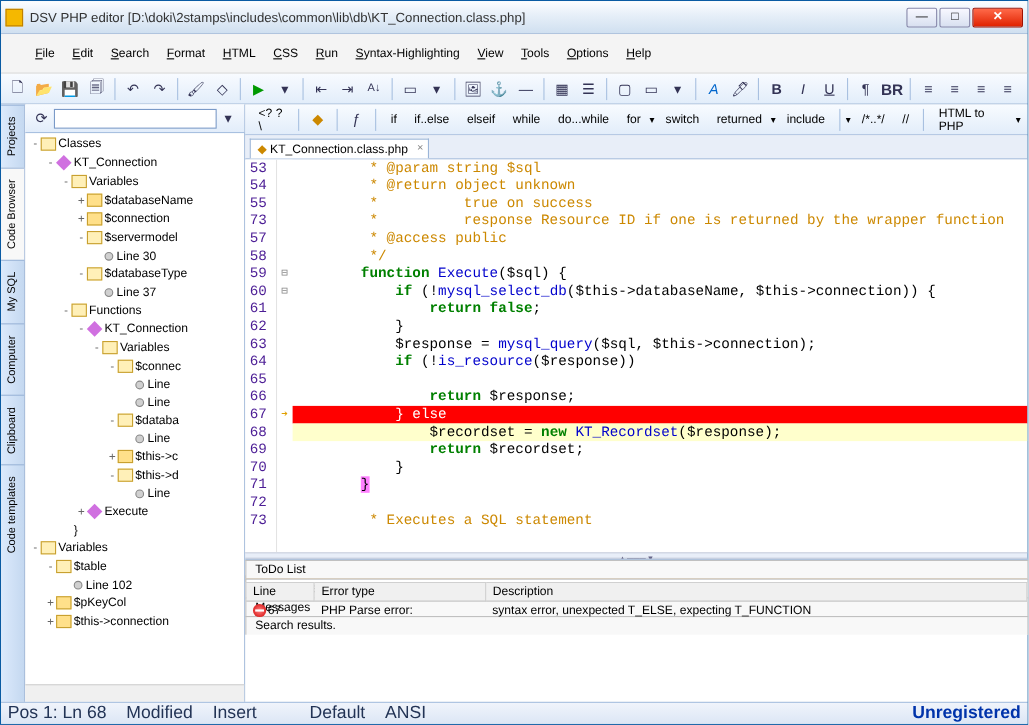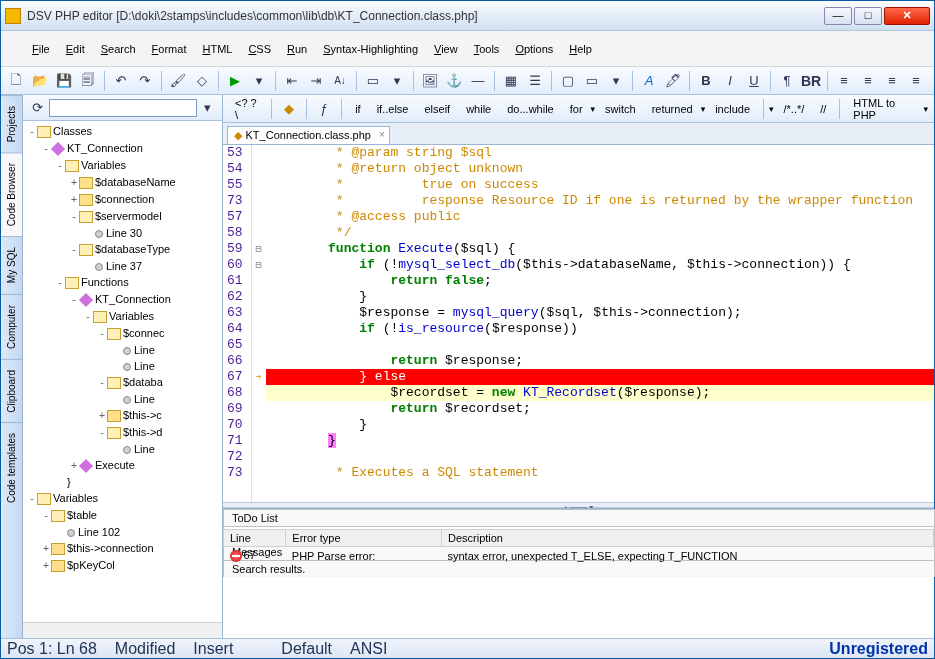--- a/index.html
+++ b/index.html
@@ -227,22 +227,22 @@
               </li>
             </ul>
           </li>
           <li><span class="tw">-</span><span class="fico open"></span><span>Variables</span>
             <ul>
               <li><span class="tw">-</span><span class="fico open"></span><span>$table</span>
                 <ul>
                     <li><span class="tw"> </span><span class="dico"></span><span>Line 102</span></li>
                   </ul>
               </li>
+              <li><span class="tw">+</span><span class="fico"></span><span>$pKeyCol</span></li>
               <li><span class="tw">+</span><span class="fico"></span><span>$this-&gt;connection</span></li>
-              <li><span class="tw">+</span><span class="fico"></span><span>$pKeyCol</span></li>
             </ul>
           </li>
         </ul>
       </div>
       <div class="hscroll"></div>
     </div>
 
     <div class="rightpane">
       <div class="toolbar2" id="toolbar2">
           <span class="tb2btn">&lt;?  ?\</span>

